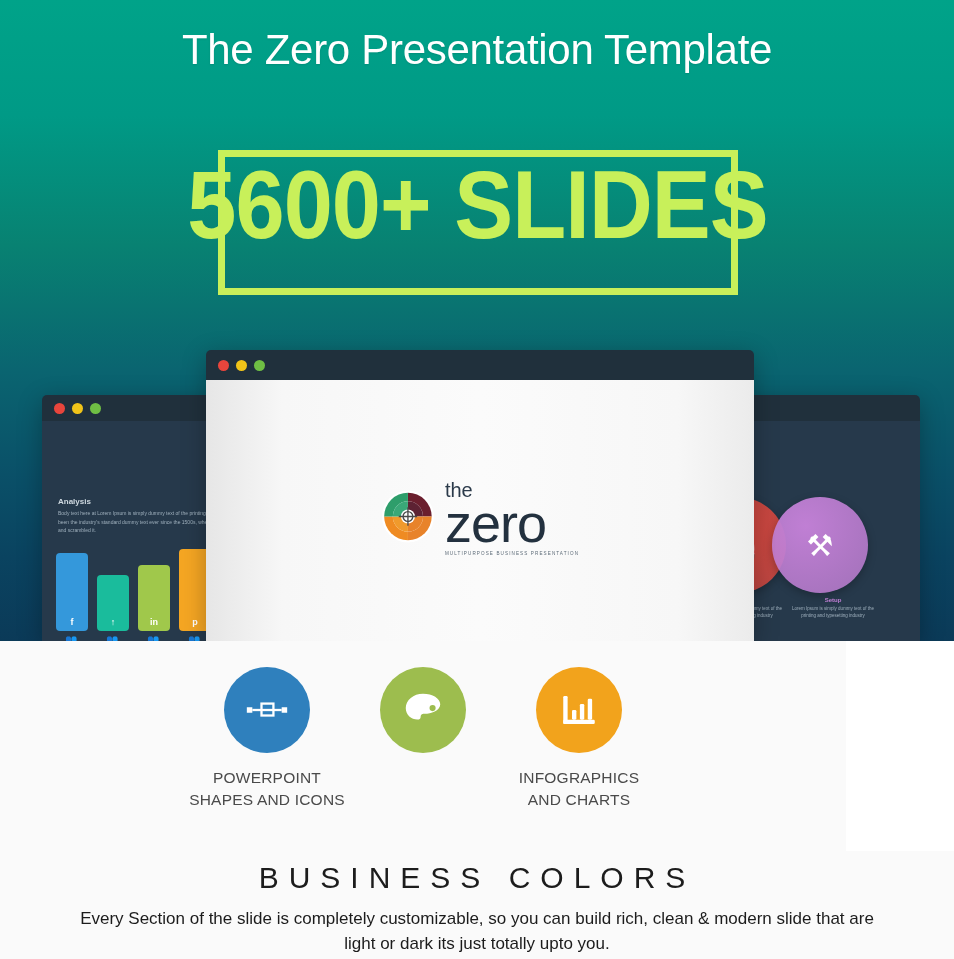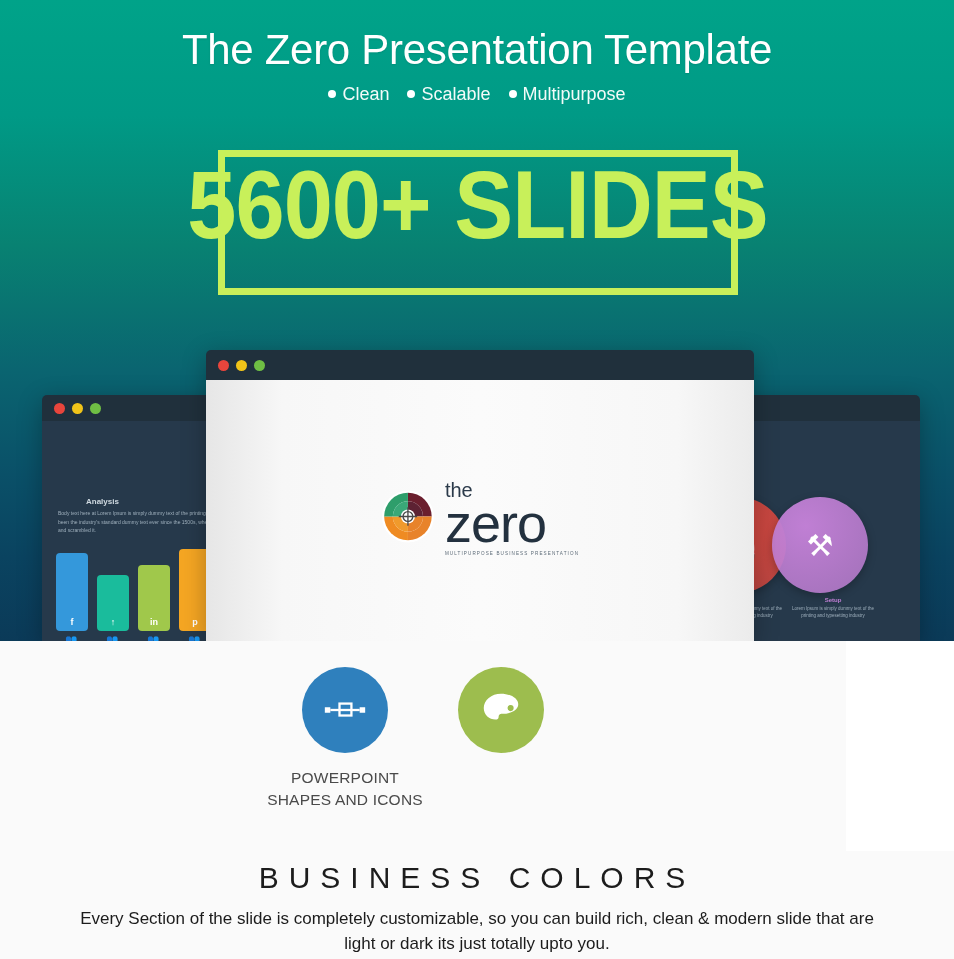--- a/index.html
+++ b/index.html
@@ -53,21 +53,21 @@
   .win{ position:absolute; border-radius:5px 5px 0 0; overflow:hidden;
         box-shadow:0 6px 24px rgba(0,0,0,.28); }
   .win-bar{ height:26px; background:#20303c; display:flex; align-items:center; padding-left:12px; gap:7px; }
   .tl{ width:11px; height:11px; border-radius:50%; }
   .tl.r{ background:#e8453c; } .tl.y{ background:#f0c419; } .tl.g{ background:#6fbf44; }
 
   
   .win-left{ left:42px; top:395px; width:310px; height:246px; }
   .win-left .win-body{ height:220px; background:#26394b; position:relative; padding:14px 16px; }
   .slide-title{ position:absolute; right:14px; top:32px; color:#eef4f7; font-size:19px; font-weight:bold; white-space:nowrap; }
-  .slide-h{ position:absolute; left:16px; top:76px; color:#cfd9e0; font-size:8px; font-weight:bold;margin-left:28px; }
+  .slide-h{ position:absolute; left:16px; top:76px; color:#cfd9e0; font-size:8px; font-weight:bold; }
   .slide-p{ position:absolute; left:16px; top:88px; width:250px; color:#9fb0bd; font-size:5px; line-height:1.7; }
   .bars{ position:absolute; left:14px; top:128px; display:flex; gap:9px; align-items:flex-end; }
   .barcol{ width:32px; display:flex; flex-direction:column; align-items:center; }
   .bar{ width:32px; border-radius:4px; display:flex; align-items:flex-end; justify-content:center; padding-bottom:4px;
         color:#fff; font-size:9px; font-weight:bold; }
   .ppl{ font-size:10px; margin-top:4px; line-height:1; }
 
   
   .win-right{ left:600px; top:395px; width:320px; height:246px; }
   .win-right .win-body{ height:220px; background:#26394b; position:relative; padding:12px 14px; }
@@ -108,21 +108,20 @@
   .uc-title{ color:#1c1c1c; font-size:30px; letter-spacing:10px; font-weight:400; padding-top:10px; }
   .uc-body{ color:#1c1c1c; font-size:17px; line-height:1.45; margin-top:12px; padding:0 70px; }
 </style>
 </head>
 <body>
 
 <div class="hero">
 
   <div class="hero-title">The Zero Presentation Template</div>
 
-  <div class="hero-sub" id="hero-sub"><span class="bullet-item"><span class="dot"></span><span>Clean</span></span><span class="bullet-item"><span class="dot"></span><span>Scalable</span></span><span class="bullet-item"><span class="dot"></span><span>Multipurpose</span></span></div>
 
   <div class="slides-box">
     <div class="slides-text">5600+ SLIDES</div>
   </div>
 
   <div class="win win-left">
     <div class="win-bar">
       <span class="tl r"></span>
       <span class="tl y"></span>
       <span class="tl g"></span>
@@ -252,18 +251,32 @@
       <div class="feat-lbl">POWERPOINT<br>SHAPES AND ICONS</div>
     </div>
     <div class="feat">
       <div class="feat-ic" style="background:#9dbd4e">
         <svg width="46" height="46" viewBox="0 0 48 48">
           <path d="M24 7c-10 0-18 6.5-18 15 0 7.5 6 12 12 12 3 0 3.5-1.5 3.5-3 0-2.5 2-3 4.5-3 6 0 16-3 16-10C42 12 34 7 24 7z" fill="#fff"></path>
           <circle cx="34" cy="22" r="3.2" fill="#9dbd4e"></circle>
         </svg>
       </div>
     </div>
+    <div class="feat">
+      <div class="feat-ic" style="background:#f2a31c">
+        <svg width="42" height="42" viewBox="0 0 48 48">
+          <g fill="#fff">
+            <rect x="6" y="8" width="5" height="32" rx="1.5"></rect>
+            <rect x="6" y="35" width="36" height="5" rx="1.5"></rect>
+            <rect x="16" y="24" width="5" height="11" rx="1.5"></rect>
+            <rect x="25" y="17" width="5" height="18" rx="1.5"></rect>
+            <rect x="34" y="11" width="5" height="24" rx="1.5"></rect>
+          </g>
+        </svg>
+      </div>
+      <div class="feat-lbl">INFOGRAPHICS<br>AND CHARTS</div>
+    </div>
   </div>
 
 <div class="bottom">
   <div class="uc-title">BUSINESS COLORS</div>
   <div class="uc-body">Every Section of the slide is completely customizable, so you can build rich, clean &amp; modern slide that are light or dark its just totally upto you.</div>
 </div>
 
 </body></html>

